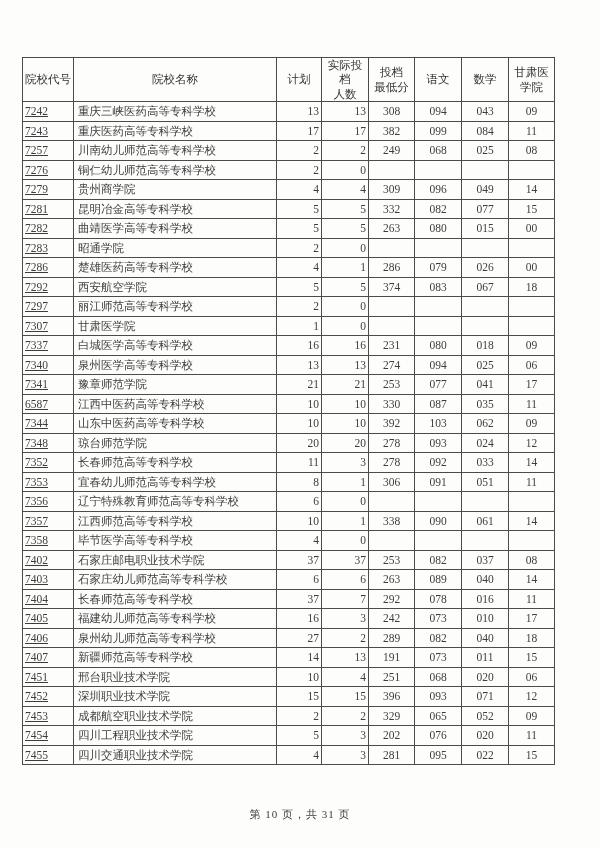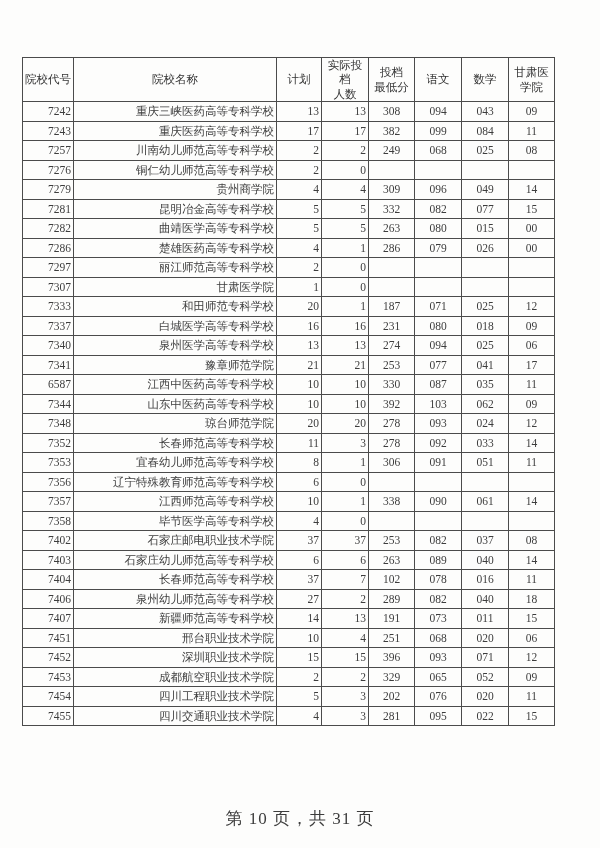--- a/index.html
+++ b/index.html
@@ -39,32 +39,32 @@
   
   col.c-code{width:51px;}
   col.c-name{width:203px;}
   col.c-plan{width:45px;}
   col.c-actual{width:47px;}
   col.c-min{width:46px;}
   col.c-chi{width:47px;}
   col.c-math{width:47px;}
   col.c-listen{width:46px;}
   
-  .score-table tbody td:nth-child(1){text-align:right;}
-  .score-table tbody td:nth-child(2){text-align:right;padding-left:4px;}
+  .score-table tbody td:nth-child(1){text-align:left;text-decoration:underline;}
+  .score-table tbody td:nth-child(2){text-align:left;padding-left:4px;}
   .score-table tbody td:nth-child(3){text-align:right;padding-right:2px;}
   .score-table tbody td:nth-child(4){text-align:right;padding-right:2px;}
   .score-table tbody td:nth-child(5),
   .score-table tbody td:nth-child(6),
   .score-table tbody td:nth-child(7),
   .score-table tbody td:nth-child(8){text-align:center;}
   .page-footer{
     position:absolute;left:0;top:807px;width:600px;
     text-align:center;
-    font-size:17px;
+    font-size:11px;
     letter-spacing:1px;
     color:#3d3d3d;
   }
 </style>
 </head>
 <body>
 
 <div class="page">
 
   <table class="score-table">
@@ -157,58 +157,68 @@
           <td>7282</td>
           <td>曲靖医学高等专科学校</td>
           <td>5</td>
           <td>5</td>
           <td>263</td>
           <td>080</td>
           <td>015</td>
           <td>00</td>
         </tr>
         <tr>
+          <td>7283</td>
+          <td>昭通学院</td>
+          <td>2</td>
+          <td>0</td>
+          <td></td>
+          <td></td>
+          <td></td>
+          <td></td>
+        </tr>
+        <tr>
           <td>7286</td>
           <td>楚雄医药高等专科学校</td>
           <td>4</td>
           <td>1</td>
           <td>286</td>
           <td>079</td>
           <td>026</td>
           <td>00</td>
         </tr>
         <tr>
+          <td>7292</td>
+          <td>西安航空学院</td>
+          <td>5</td>
+          <td>5</td>
+          <td>374</td>
+          <td>083</td>
+          <td>067</td>
+          <td>18</td>
+        </tr>
+        <tr>
           <td>7297</td>
           <td>丽江师范高等专科学校</td>
           <td>2</td>
           <td>0</td>
           <td></td>
           <td></td>
           <td></td>
           <td></td>
         </tr>
         <tr>
           <td>7307</td>
           <td>甘肃医学院</td>
           <td>1</td>
           <td>0</td>
           <td></td>
           <td></td>
           <td></td>
           <td></td>
-        </tr>
-        <tr>
-          <td>7333</td>
-          <td>和田师范专科学校</td>
-          <td>20</td>
-          <td>1</td>
-          <td>187</td>
-          <td>071</td>
-          <td>025</td>
-          <td>12</td>
         </tr>
         <tr>
           <td>7337</td>
           <td>白城医学高等专科学校</td>
           <td>16</td>
           <td>16</td>
           <td>231</td>
           <td>080</td>
           <td>018</td>
           <td>09</td>
@@ -331,24 +341,34 @@
           <td>263</td>
           <td>089</td>
           <td>040</td>
           <td>14</td>
         </tr>
         <tr>
           <td>7404</td>
           <td>长春师范高等专科学校</td>
           <td>37</td>
           <td>7</td>
-          <td>102</td>
+          <td>292</td>
           <td>078</td>
           <td>016</td>
           <td>11</td>
+        </tr>
+        <tr>
+          <td>7405</td>
+          <td>福建幼儿师范高等专科学校</td>
+          <td>16</td>
+          <td>3</td>
+          <td>242</td>
+          <td>073</td>
+          <td>010</td>
+          <td>17</td>
         </tr>
         <tr>
           <td>7406</td>
           <td>泉州幼儿师范高等专科学校</td>
           <td>27</td>
           <td>2</td>
           <td>289</td>
           <td>082</td>
           <td>040</td>
           <td>18</td>

